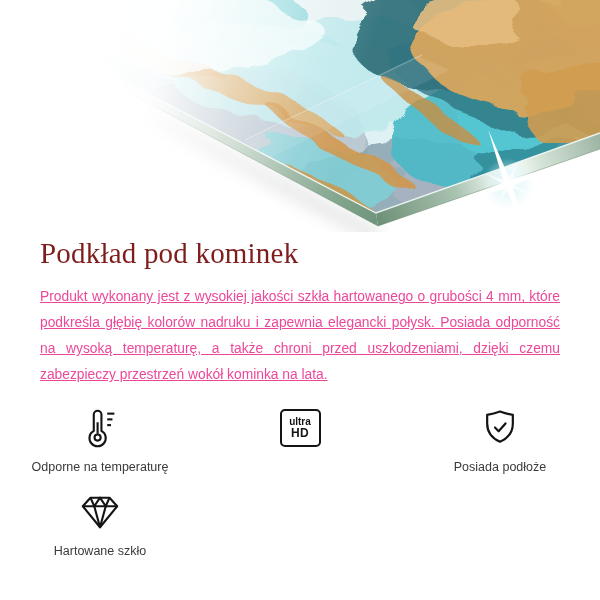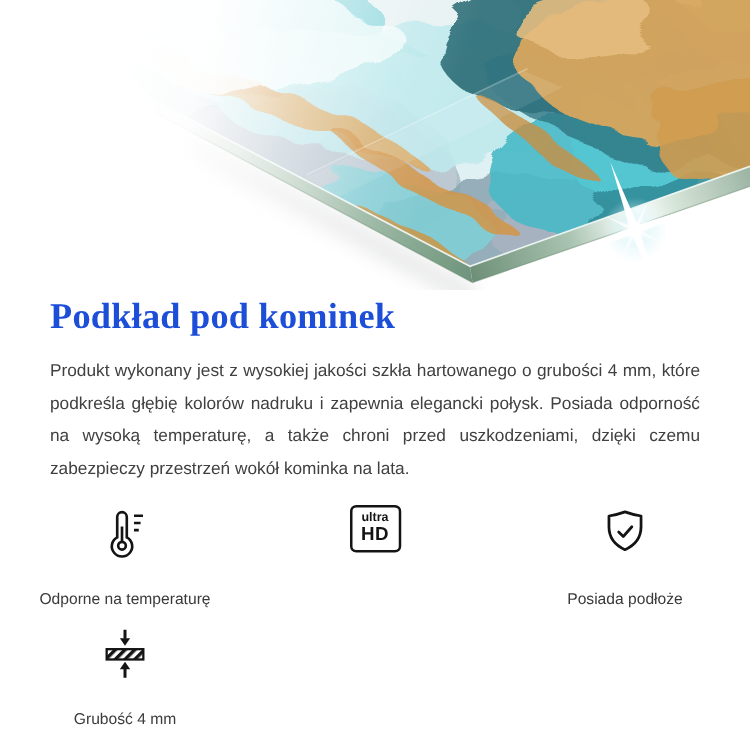--- a/index.html
+++ b/index.html
@@ -8,63 +8,64 @@
     width:600px;height:600px;
     background:#ffffff;
     overflow:hidden;
     font-family:"Liberation Sans",sans-serif;
     color:#1c1c1c;
   }
   .hero{display:block;}
   .content{padding:0 40px;}
   .title{
     font-family:"Liberation Serif","DejaVu Serif",serif;
-    font-weight:700;
+    font-weight:400;
     font-size:29px;
     line-height:1.22;
     letter-spacing:.2px;
-    color:#1d4ed8;
+    color:#7f1d1d;
     margin:4px 0 0 0;
   }
   .title span{display:block;}
   .desc{
     margin:13px 0 0 0;
     font-size:13.8px;
     line-height:1.88;
-    color:#404040;
+    color:#ec4899;
     text-align:justify;
+    text-decoration:underline;
   }
   .features{
     margin-top:16px;
     display:grid;
     grid-template-columns:repeat(3,1fr);
     row-gap:14px;
     width:600px;
   }
   .feature{
     display:flex;flex-direction:column;align-items:center;
   }
   .icon-wrap{
-    height:48px;display:flex;justify-content:center;
+    height:48px;display:flex;align-items:center;justify-content:center;
   }
   .feature-label{
-    margin-top:20px;
+    margin-top:8px;
     font-size:12.5px;
     color:#3a3a3a;
     white-space:nowrap;
   }
   .uhd-box{
     width:37px;height:34px;
     border:2.5px solid #141414;
     border-radius:5px;
     display:flex;flex-direction:column;align-items:center;justify-content:center;
     color:#141414;
   }
   .uhd-top{font-size:10px;font-weight:700;line-height:1;}
-  .uhd-bottom{font-size:15px;font-weight:700;line-height:1.05;letter-spacing:.3px;}
+  .uhd-bottom{font-size:12px;font-weight:700;line-height:1.05;letter-spacing:.3px;}
 </style>
 </head>
 <body>
 
 <div class="page">
 
   <svg class="hero" width="600" height="232" viewBox="0 0 600 232" role="img" aria-label="Tempered glass fireplace floor pad shown at an angle, printed with an abstract alcohol-ink marble design in teal, aqua, grey and gold, with polished green glass edge and a light sparkle on the edge">
     <defs>
       <clipPath id="glassClip">
         <path d="M34,-20 L122,80 L376,213 L600,133 L600,-20 Z"></path>
@@ -199,34 +200,28 @@
     <div class="feature">
       <div class="icon-wrap">
         <svg width="44" height="44" viewBox="0 0 48 48" fill="none" stroke="#141414" stroke-width="2.4" stroke-linejoin="round" stroke-linecap="round">
           <path d="M24,6 C29,7.8 33,8.8 38,9.6 V19 C38,28.8 32,35.4 24,39 C16,35.4 10,28.8 10,19 V9.6 C15,8.8 19,7.8 24,6 Z"></path>
           <path d="M18.5,23.5 L22.5,27.5 L30,19"></path>
         </svg>
       </div>
       <span class="feature-label">Posiada podłoże</span>
     </div>
 
-
-
-    <div class="feature">
-      <div class="icon-wrap">
-        <svg width="44" height="46" viewBox="0 0 48 48">
-          <defs>
-            <pattern id="stripes2" width="6" height="6" patternUnits="userSpaceOnUse" patternTransform="rotate(-45)">
-              <rect x="0" y="0" width="6" height="3" fill="#141414"></rect>
-            </pattern>
-          </defs>
-          <line x1="24" y1="3" x2="24" y2="11" stroke="#141414" stroke-width="2.6"></line>
-          <polygon points="19.5,10.5 28.5,10.5 24,17" fill="#141414"></polygon>
-          <rect x="8" y="20" width="32" height="9" fill="url(#stripes2)" stroke="#141414" stroke-width="2"></rect>
-          <line x1="24" y1="45" x2="24" y2="37" stroke="#141414" stroke-width="2.6"></line>
-          <polygon points="19.5,37.5 28.5,37.5 24,31" fill="#141414"></polygon>
+    <div class="feature">
+      <div class="icon-wrap">
+        <svg width="46" height="42" viewBox="0 0 48 44" fill="none" stroke="#141414" stroke-width="2.2" stroke-linejoin="round">
+          <path d="M14,7 L34,7 L42,16 L24,38 L6,16 Z"></path>
+          <line x1="6" y1="16" x2="42" y2="16"></line>
+          <path d="M14,7 L18,16 L24,7 L30,16 L34,7"></path>
+          <path d="M18,16 L24,38 L30,16"></path>
         </svg>
       </div>
-      <span class="feature-label">Grubość 4 mm</span>
-    </div>
+      <span class="feature-label">Hartowane szkło</span>
+    </div>
+
+
 
   </div>
 </div>
 
 </body></html>

